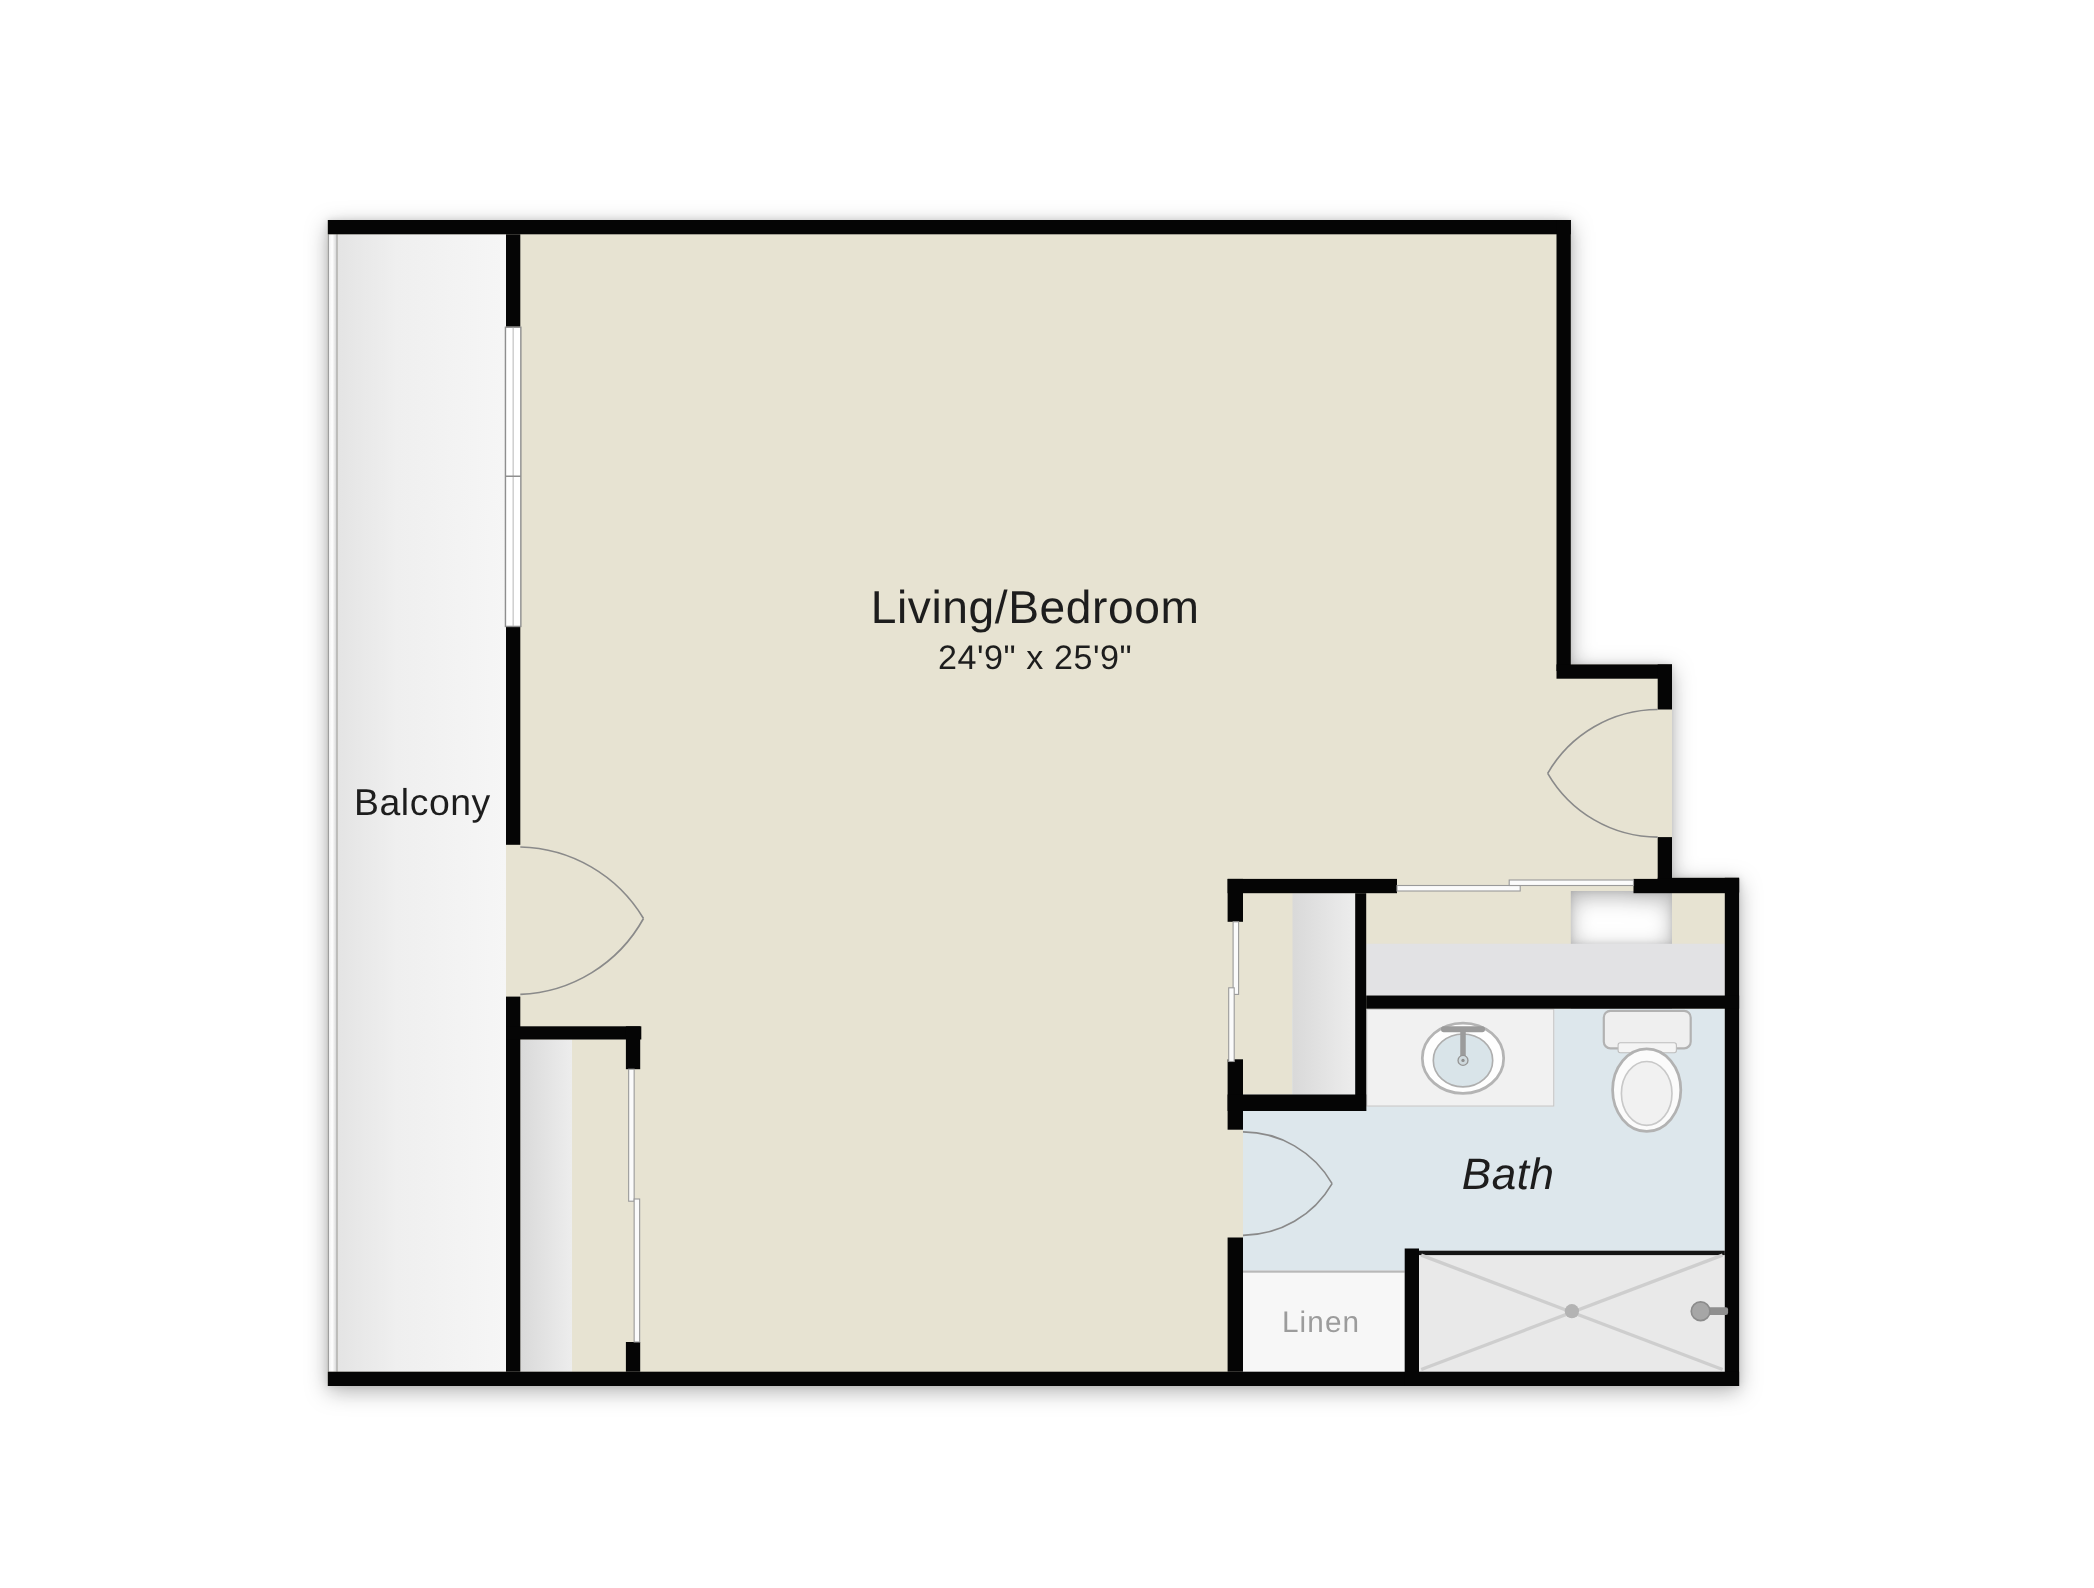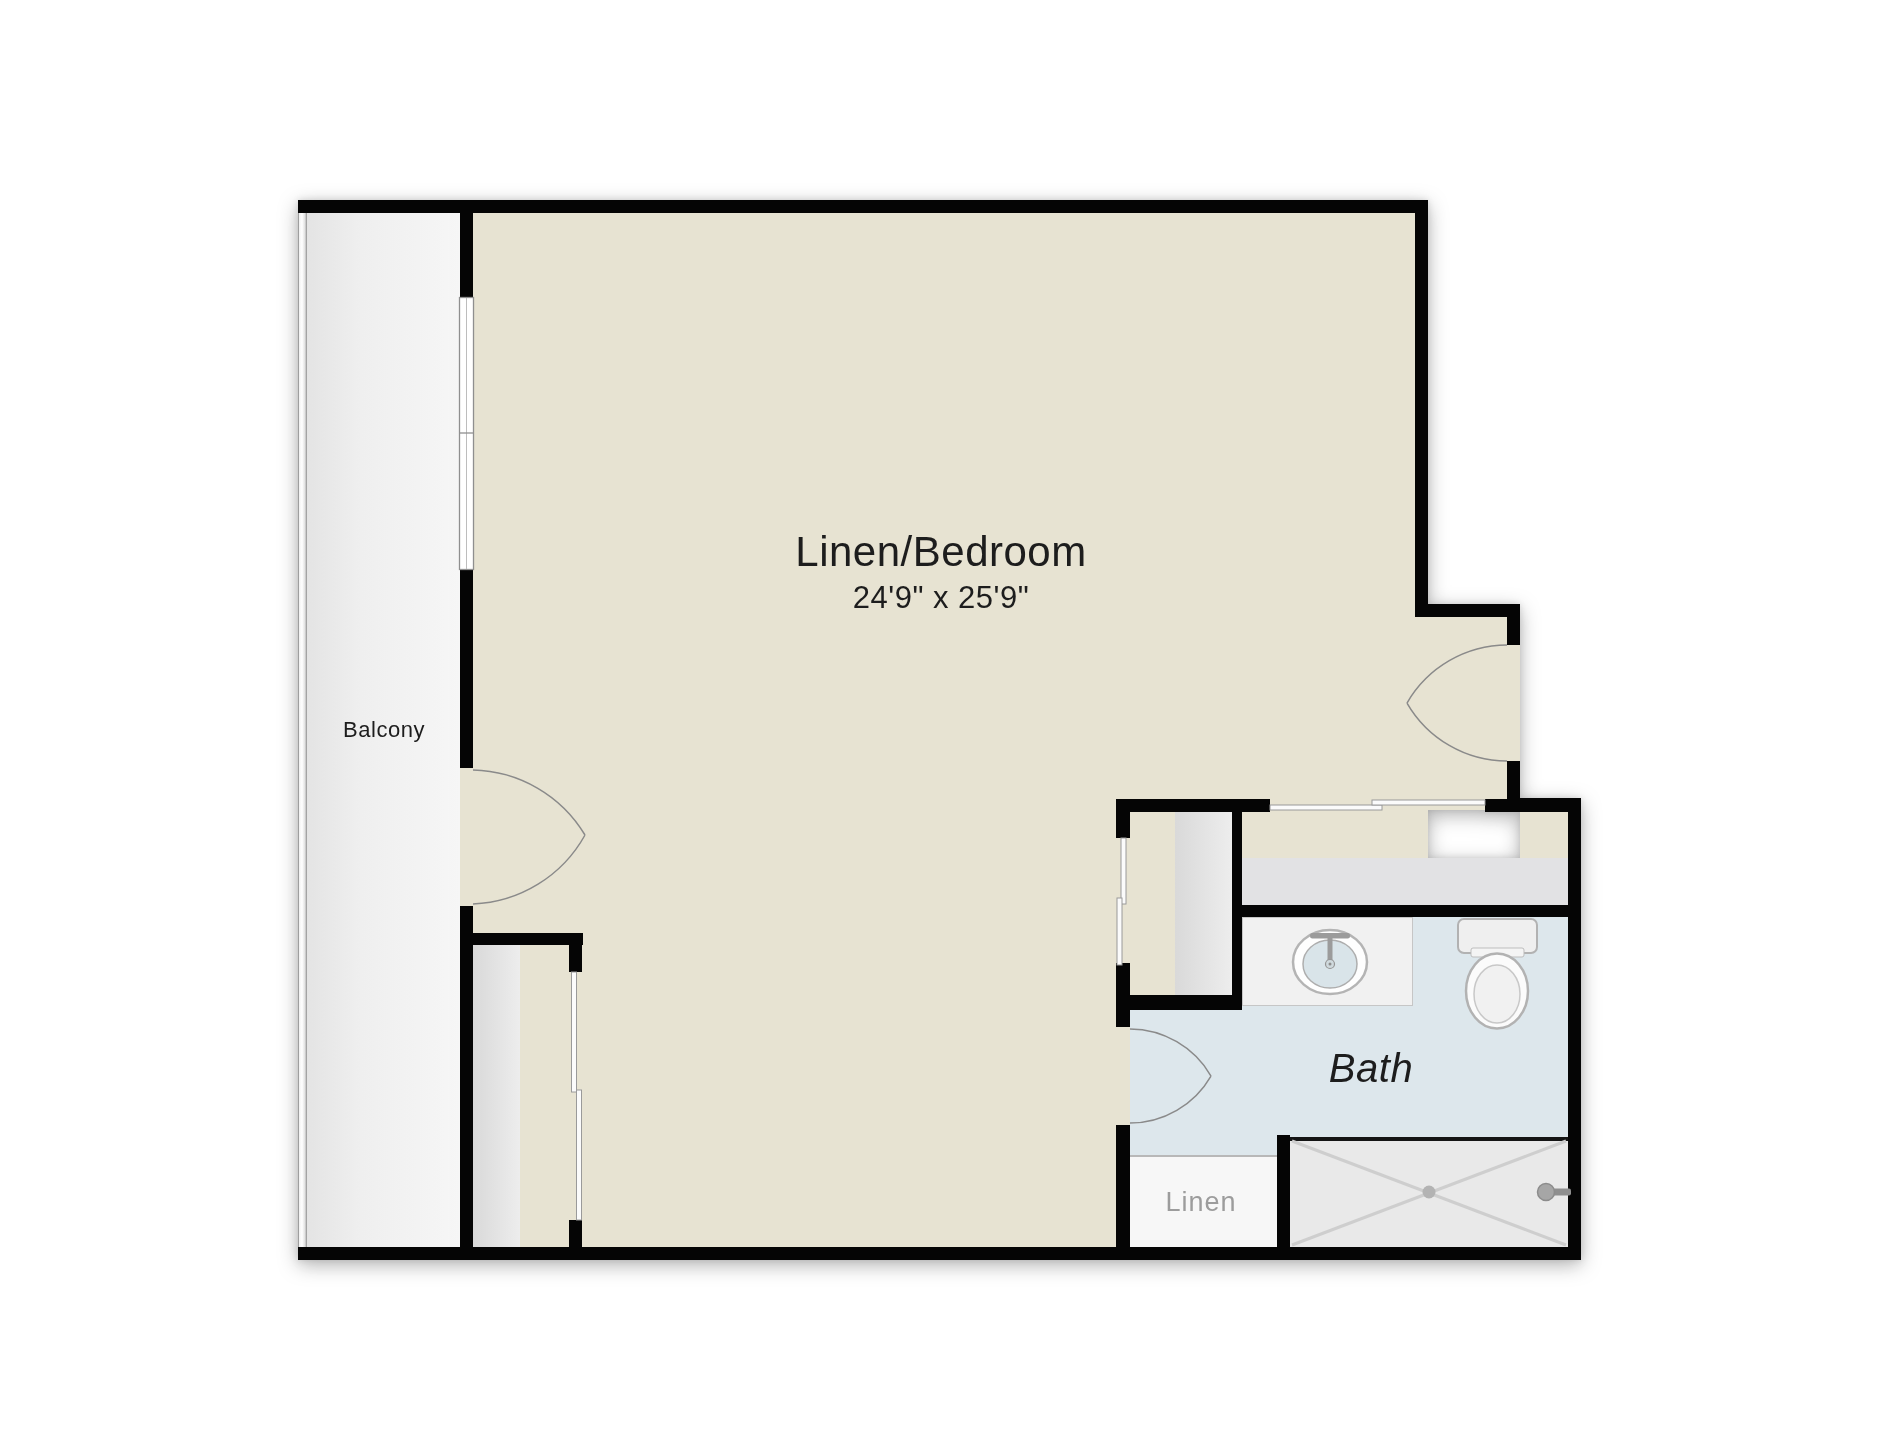--- a/index.html
+++ b/index.html
@@ -15,21 +15,21 @@
   .fill-closet{background:linear-gradient(90deg,#d9d9d9 0%,#ededed 100%);}
   .fill-shelf{background:var(--closet-fill,#e2e2e4);border-bottom:2px solid #fafafa;}
   .fill-vanity{background:#f1f1f1;border:1px solid #c6c6c6;}
   .fill-linen{background:#f7f7f7;border-top:2px solid #b8b8b8;}
   .fill-shower{background:#e9e9e9;border-top:4px solid #141414;}
   .rail{background:linear-gradient(90deg,#9e9e9e 0,#9e9e9e 1.5px,#f2f2f2 1.5px,#ffffff 4px,#e0e0e0 7px,#8f8f8f 9px);}
   .lbl{position:absolute;transform:translate(-50%,-50%);color:var(--label-text,#1d1d1d);
        white-space:nowrap;letter-spacing:.5px;}
   .lbl-living{font-size:42px;}
   .lbl-dims{font-size:31px;}
-  .lbl-balcony{font-size:22px;}
+  .lbl-balcony{font-size:34px;}
   .lbl-bath{font-size:40px;}
   .lbl-linen{font-size:27px;color:var(--muted-text,#9c9c9c);letter-spacing:1px;}
   svg{position:absolute;left:0;top:0;}
 </style>
 </head>
 <body>
 
 <div id="stage">
  <div id="plan">
 
@@ -118,20 +118,20 @@
     </g>
 
     <g>
       <rect x="1458" y="919" width="79" height="34" rx="6" fill="#efefef" stroke="#b2b2b2" stroke-width="2"></rect>
       <rect x="1471" y="948" width="53" height="9" rx="2" fill="#f4f4f4" stroke="#bdbdbd" stroke-width="1"></rect>
       <ellipse cx="1497" cy="991" rx="31" ry="37.5" fill="#fbfbfb" stroke="#b2b2b2" stroke-width="2.5"></ellipse>
       <ellipse cx="1497" cy="994" rx="23" ry="29" fill="#f1f1f1" stroke="#c8c8c8" stroke-width="1.5"></ellipse>
     </g>
   </svg>
 
-  <div class="lbl lbl-living" style="left:941px;top:552px;">Linen/Bedroom</div>
+  <div class="lbl lbl-living" style="left:941px;top:552px;">Living/Bedroom</div>
   <div class="lbl lbl-dims" style="left:941px;top:598px;">24'9" x 25'9"</div>
   <div class="lbl lbl-balcony" style="left:384px;top:730px;">Balcony</div>
   <div class="lbl lbl-bath" style="left:1371px;top:1068px;font-style:italic;">Bath</div>
   <div class="lbl lbl-linen" style="left:1201px;top:1202px;">Linen</div>
 
  </div>
 </div>
 
 </body></html>

